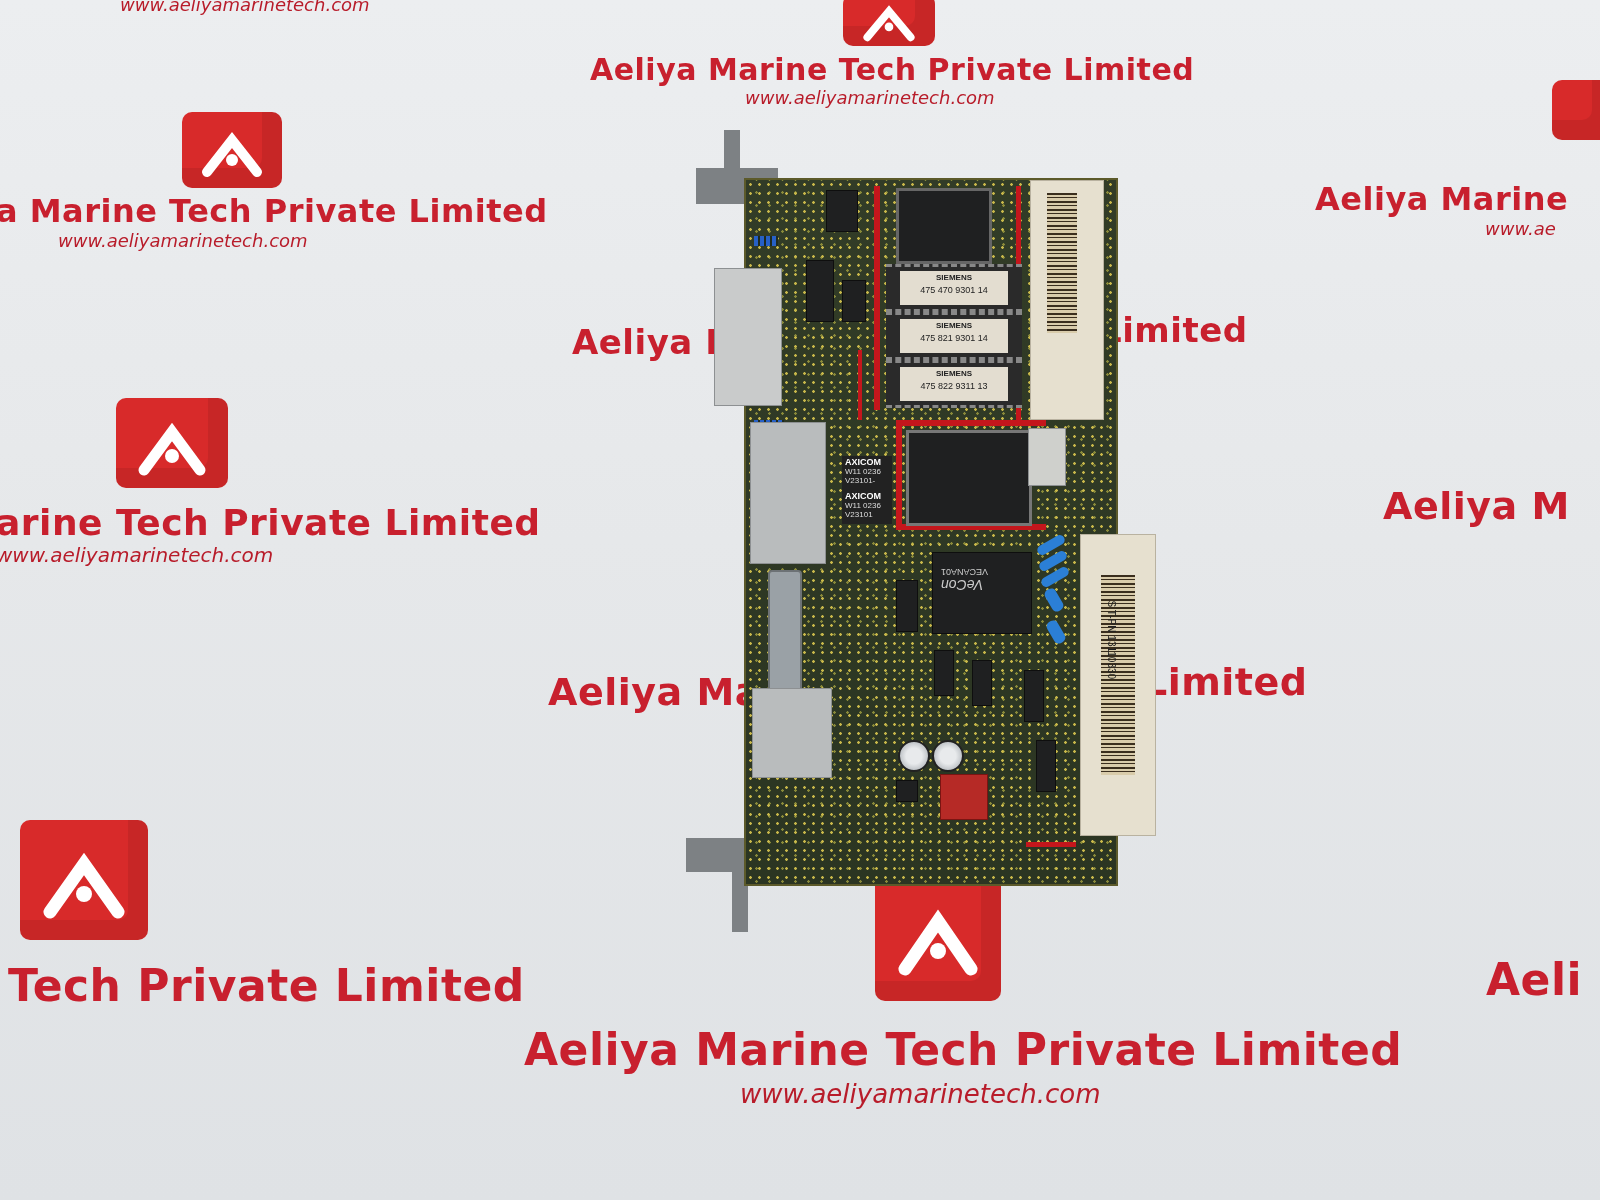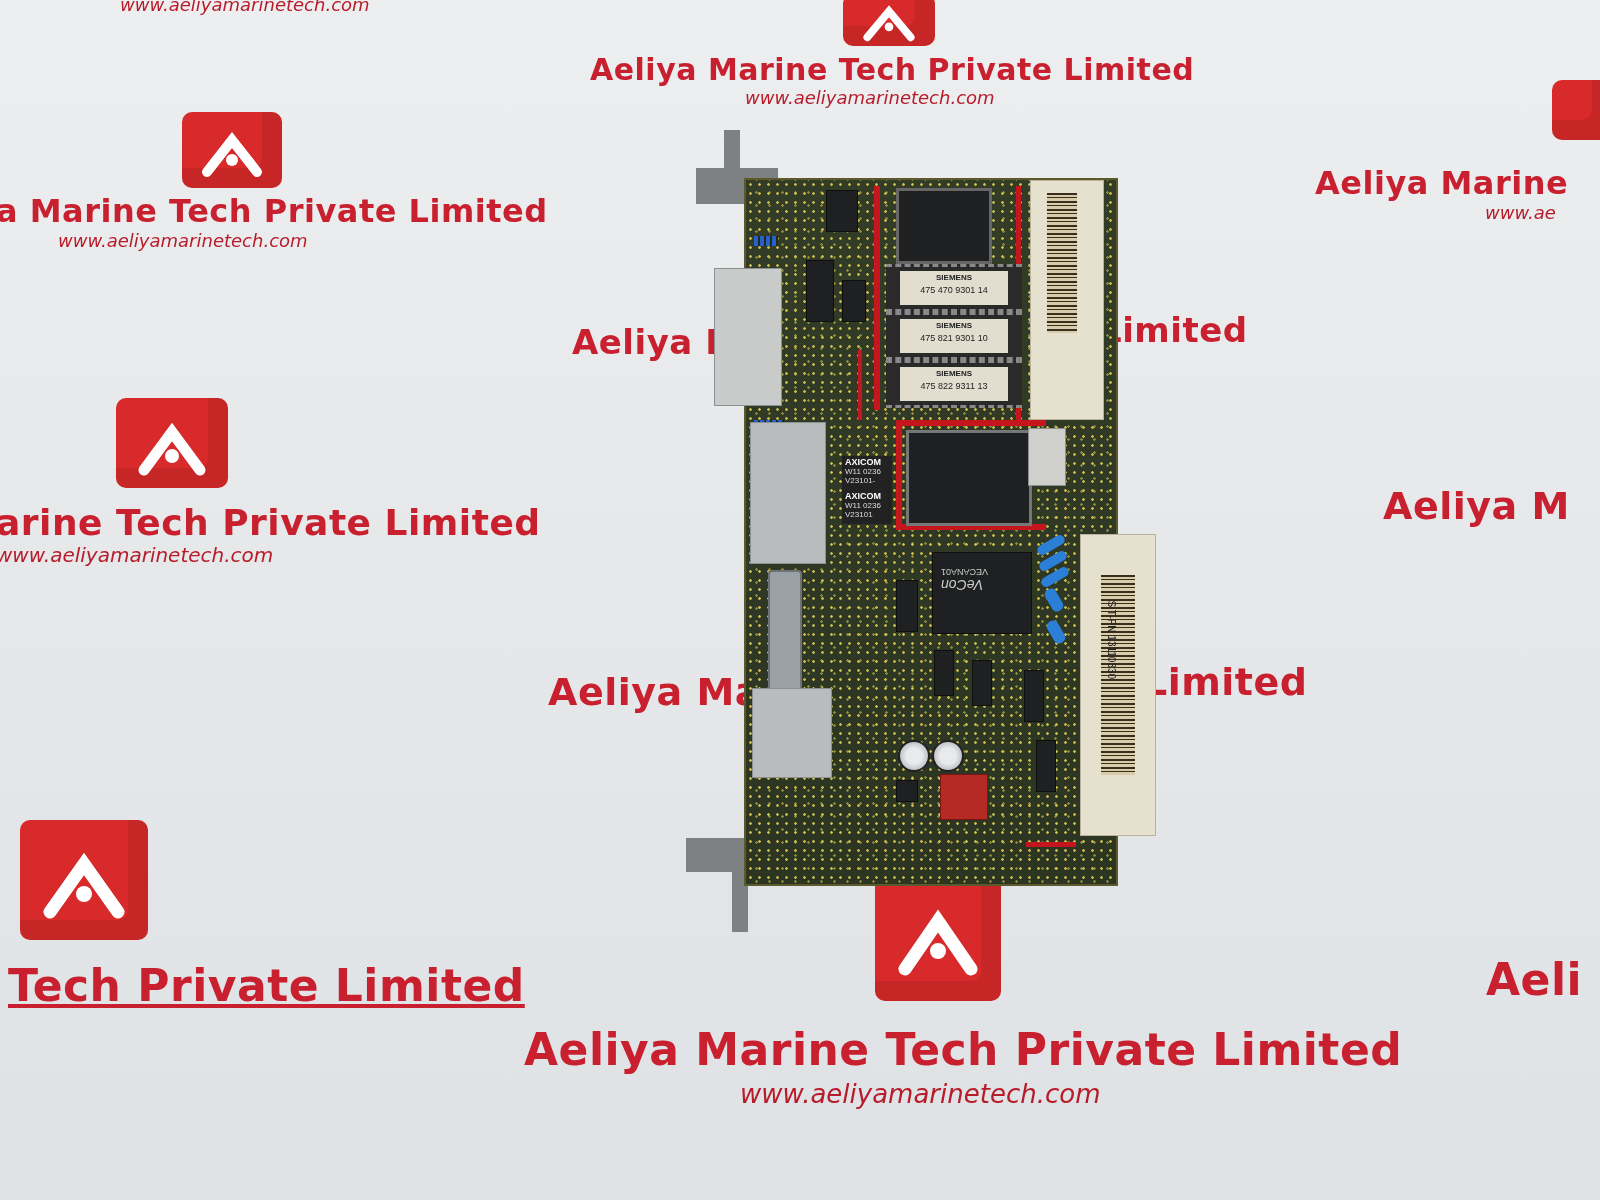--- a/index.html
+++ b/index.html
@@ -62,21 +62,21 @@
   <svg viewBox="0 0 100 76">
       <path d="M25 60 L50 28 L75 60" stroke="#fff" stroke-width="10" fill="none" stroke-linecap="round"></path>
       <circle cx="50" cy="48" r="6" fill="#fff"></circle>
     </svg>
 </div>
 <div class="wm" style="left:-4px;top:192px;">
   <div class="name" style="font-size:32px;">a Marine Tech Private Limited</div>
   <div class="url" style="font-size:18px;margin-left:62px;">www.aeliyamarinetech.com</div>
 </div>
 
-<div class="wm" style="left:1315px;top:164px;">
+<div class="wm" style="left:1315px;top:180px;">
   <div class="name" style="font-size:32px;">Aeliya Marine</div>
   <div class="url" style="font-size:18px;margin-left:170px;">www.ae</div>
 </div>
 <div class="logo" style="left:1552px;top:80px;width:60px;height:60px;"></div>
 
 <div class="wm" style="left:572px;top:322px;">
   <div class="name" style="font-size:34px;">Aeliya M</div>
 </div>
 <div class="wm" style="left:1100px;top:310px;">
   <div class="name" style="font-size:34px;">Limited</div>
@@ -104,21 +104,21 @@
   <div class="name" style="font-size:38px;">Limited</div>
 </div>
 
 <div class="logo" style="left:20px;top:820px;width:128px;height:120px;">
   <svg viewBox="0 0 128 120">
       <path d="M30 92 L64 44 L98 92" stroke="#fff" stroke-width="13" fill="none" stroke-linecap="round"></path>
       <circle cx="64" cy="74" r="8" fill="#fff"></circle>
     </svg>
 </div>
 <div class="wm" style="left:8px;top:960px;">
-  <div class="name" style="font-size:44px;text-decoration:underline;">Tech Private Limited</div>
+  <div class="name" style="font-size:44px;">Tech Private Limited</div>
 </div>
 
 <div class="logo" style="left:875px;top:873px;width:126px;height:128px;">
   <svg viewBox="0 0 126 128">
       <path d="M30 96 L63 48 L96 96" stroke="#fff" stroke-width="13" fill="none" stroke-linecap="round"></path>
       <circle cx="63" cy="78" r="8" fill="#fff"></circle>
     </svg>
 </div>
 <div class="wm" style="left:524px;top:1024px;">
   <div class="name" style="font-size:44px;">Aeliya Marine Tech Private Limited</div>
@@ -144,21 +144,21 @@
 
   <div class="chip" style="left:150px;top:8px;width:90px;height:70px;border:3px solid #666;"></div>
   <div class="chip" style="left:80px;top:10px;width:30px;height:40px;"></div>
   <div class="chip" style="left:60px;top:80px;width:26px;height:60px;"></div>
   <div class="chip" style="left:96px;top:100px;width:22px;height:40px;"></div>
 
   <div class="eprom" style="left:140px;top:84px;width:136px;height:42px;">
     <div class="lbl"><b>SIEMENS</b><span>475 470 9301 14</span></div>
   </div>
   <div class="eprom" style="left:140px;top:132px;width:136px;height:42px;">
-    <div class="lbl"><b>SIEMENS</b><span>475 821 9301 10</span></div>
+    <div class="lbl"><b>SIEMENS</b><span>475 821 9301 14</span></div>
   </div>
   <div class="eprom" style="left:140px;top:180px;width:136px;height:42px;">
     <div class="lbl"><b>SIEMENS</b><span>475 822 9311 13</span></div>
   </div>
 
   <div class="chip" style="left:160px;top:250px;width:120px;height:90px;border:3px solid #777;"></div>
   <div class="grey" style="left:282px;top:248px;width:36px;height:56px;background:#cfd0cc;"></div>
 
   <div class="relay" style="left:96px;top:276px;width:44px;height:30px;">
     <b>AXICOM</b><br>

